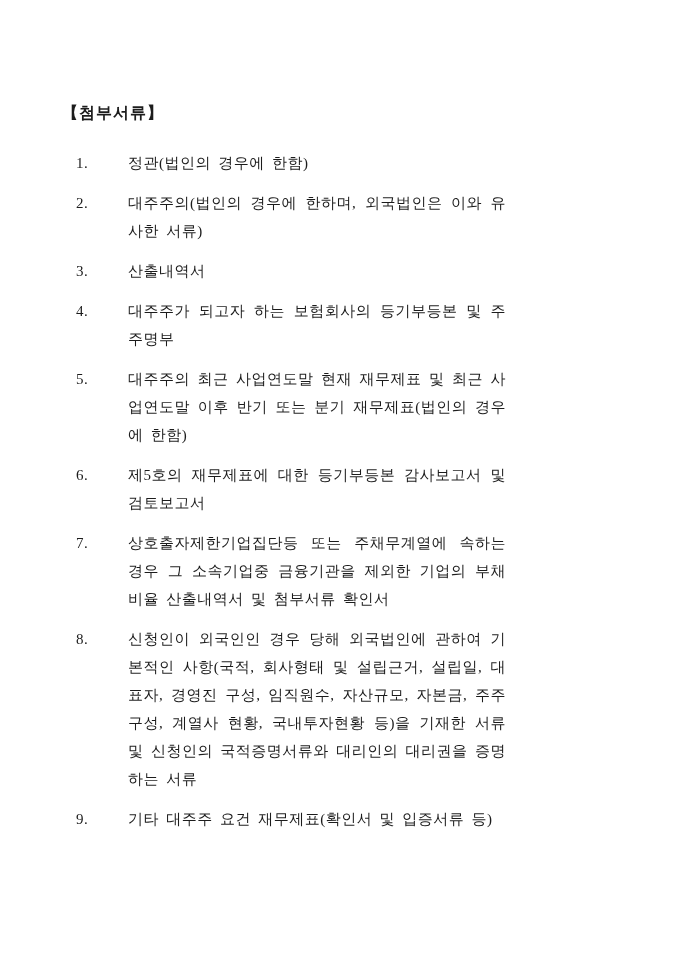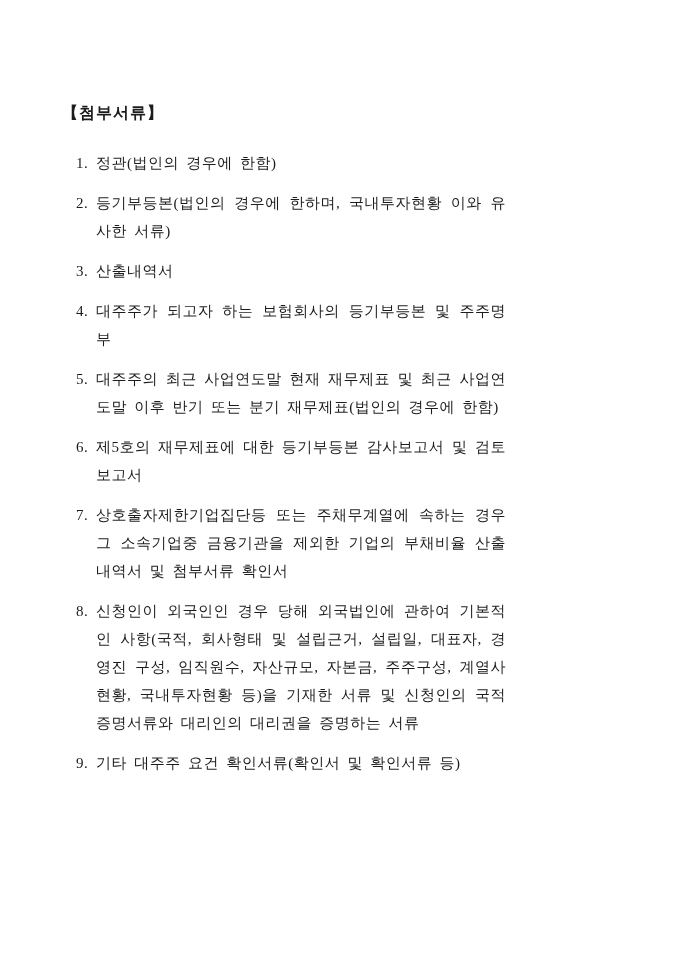--- a/index.html
+++ b/index.html
@@ -43,36 +43,37 @@
     margin: 0 0 12px 0;
   }
   .item-num {
     flex: 0 0 20px;
     white-space: nowrap;
   }
   .item-text {
     flex: 1 1 auto;
     text-align: justify;
     text-justify: inter-word;
+    margin-left: 32px;
   }
 </style>
 </head>
 <body>
 
 <div class="page">
   <h1 class="doc-title">【첨부서류】</h1>
   <ol class="doc-list" id="attachment-list">
   <li class="doc-item">
     <span class="item-num">1.</span>
     <span class="item-text">정관(법인의 경우에 한함)</span>
   </li>
 
   <li class="doc-item">
     <span class="item-num">2.</span>
-    <span class="item-text">등기부등본(법인의 경우에 한하며, 국내투자현황 이와 유사한 서류)</span>
+    <span class="item-text">대주주의(법인의 경우에 한하며, 외국법인은 이와 유사한 서류)</span>
   </li>
 
   <li class="doc-item">
     <span class="item-num">3.</span>
     <span class="item-text">산출내역서</span>
   </li>
 
   <li class="doc-item">
     <span class="item-num">4.</span>
     <span class="item-text">대주주가 되고자 하는 보험회사의 등기부등본 및 주주명부</span>
@@ -93,16 +94,16 @@
     <span class="item-text">상호출자제한기업집단등 또는 주채무계열에 속하는 경우 그 소속기업중 금융기관을 제외한 기업의 부채비율 산출내역서 및 첨부서류 확인서</span>
   </li>
 
   <li class="doc-item">
     <span class="item-num">8.</span>
     <span class="item-text">신청인이 외국인인 경우 당해 외국법인에 관하여 기본적인 사항(국적, 회사형태 및 설립근거, 설립일, 대표자, 경영진 구성, 임직원수, 자산규모, 자본금, 주주구성, 계열사 현황, 국내투자현황 등)을 기재한 서류 및 신청인의 국적증명서류와 대리인의 대리권을 증명하는 서류</span>
   </li>
 
   <li class="doc-item">
     <span class="item-num">9.</span>
-    <span class="item-text">기타 대주주 요건 확인서류(확인서 및 확인서류 등)</span>
+    <span class="item-text">기타 대주주 요건 재무제표(확인서 및 입증서류 등)</span>
   </li>
 </ol>
 </div>
 
 </body></html>

